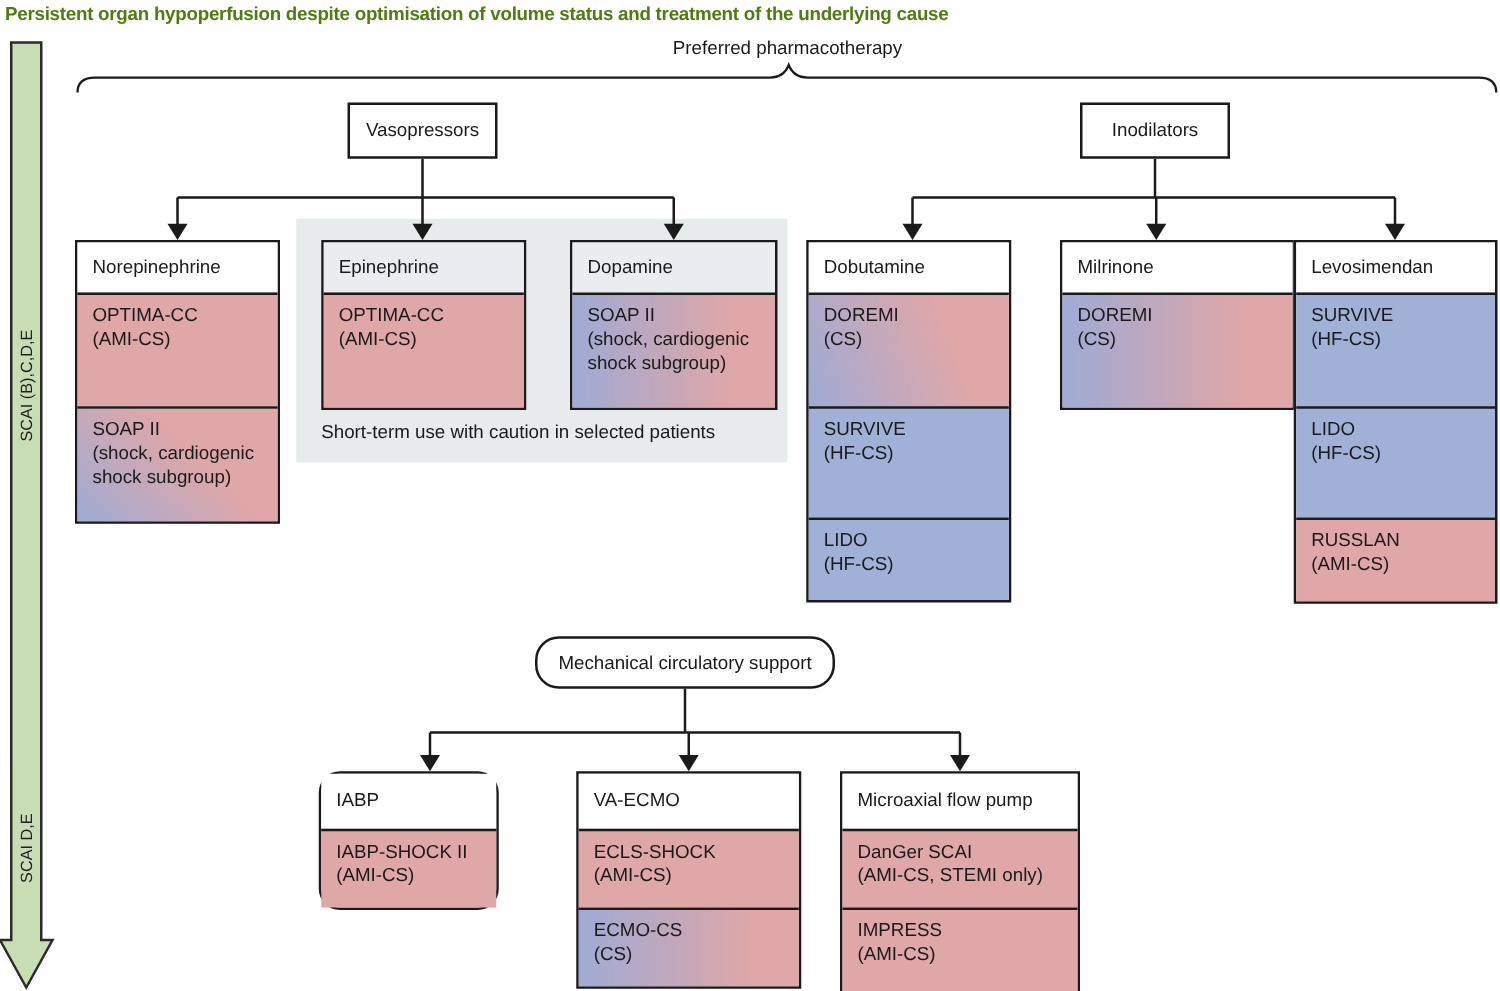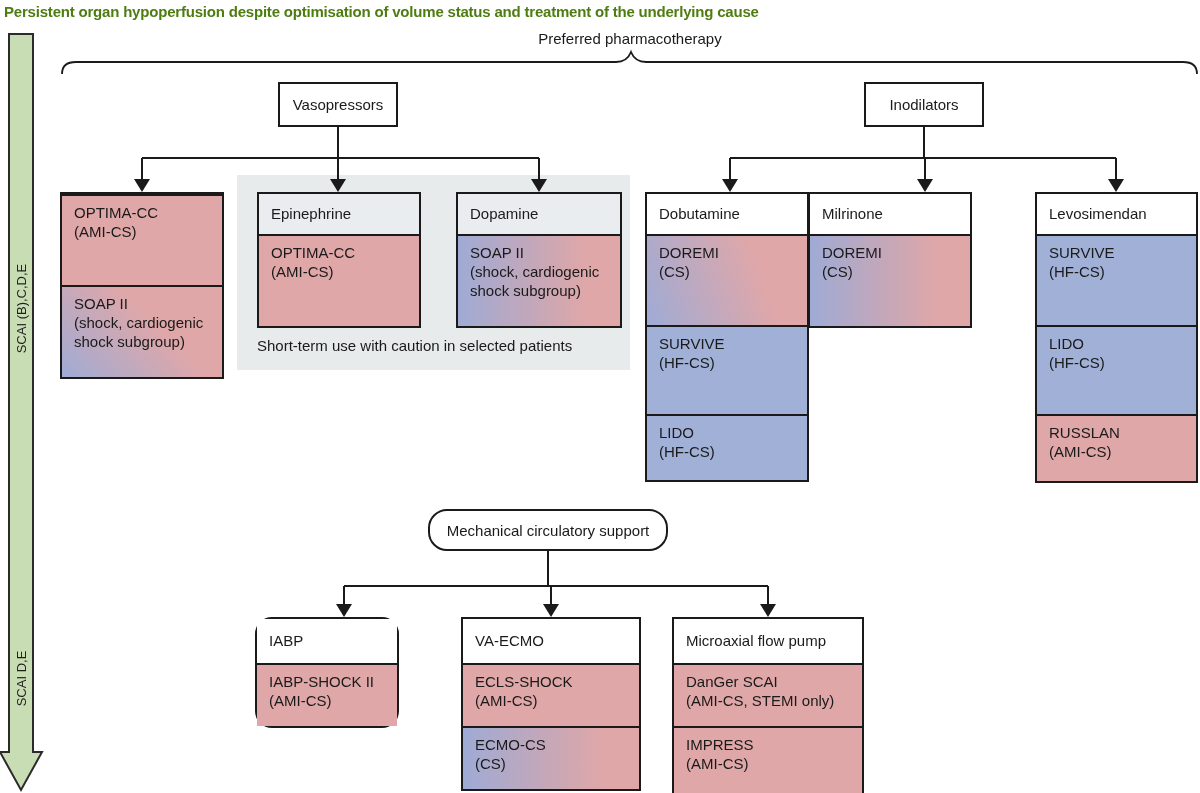--- a/index.html
+++ b/index.html
@@ -55,21 +55,21 @@
   .pink{background:#e0a7a8;}
   .blue{background:#a0b0d6;}
   .grad-lr{background:linear-gradient(90deg,#9fabd5 0%,#c3a7ba 45%,#e0a7a8 80%);}
   .grad-diag{background:linear-gradient(70deg,#9fabd5 0%,#e0a7a8 70%);}
   .grad-nor{background:linear-gradient(45deg,#9fabd5 0%,#e0a7a8 60%);}
   
   .c-nor{left:60px;top:192px;width:164px;}
   .c-epi{left:257px;top:192px;width:164px;}
   .c-dopa{left:456px;top:192px;width:166px;}
   .c-dobu{left:645px;top:192px;width:164px;}
-  .c-mil{left:808px;top:192px;width:164px;}
+  .c-mil{left:848px;top:192px;width:188px;}
   .c-levo{left:1035px;top:192px;width:163px;}
   
   .c-iabp{left:255px;top:617px;width:144px;border-radius:17px;}
   .c-ecmo{left:461px;top:617px;width:180px;}
   .c-micro{left:672px;top:617px;width:192px;}
 </style>
 </head>
 <body>
 
 <div class="stage">
@@ -104,20 +104,21 @@
   <div class="brace-label">Preferred pharmacotherapy</div>
   <div class="v-label top">SCAI (B),C,D,E</div>
   <div class="v-label bottom">SCAI D,E</div>
   <div class="caution-note">Short-term use with caution in selected patients</div>
 
   <div class="node vaso">Vasopressors</div>
   <div class="node inod">Inodilators</div>
   <div class="node mcs">Mechanical circulatory support</div>
 
   <div class="col c-nor">
+    <div class="col-hdr">Norepinephrine</div>
     <div class="cell pink" style="height:91px">
       <div>OPTIMA-CC</div>
       <div>(AMI-CS)</div>
     </div>
     <div class="cell grad-nor" style="height:92px">
       <div>SOAP II</div>
       <div>(shock, cardiogenic shock subgroup)</div>
     </div>
   </div>
 

